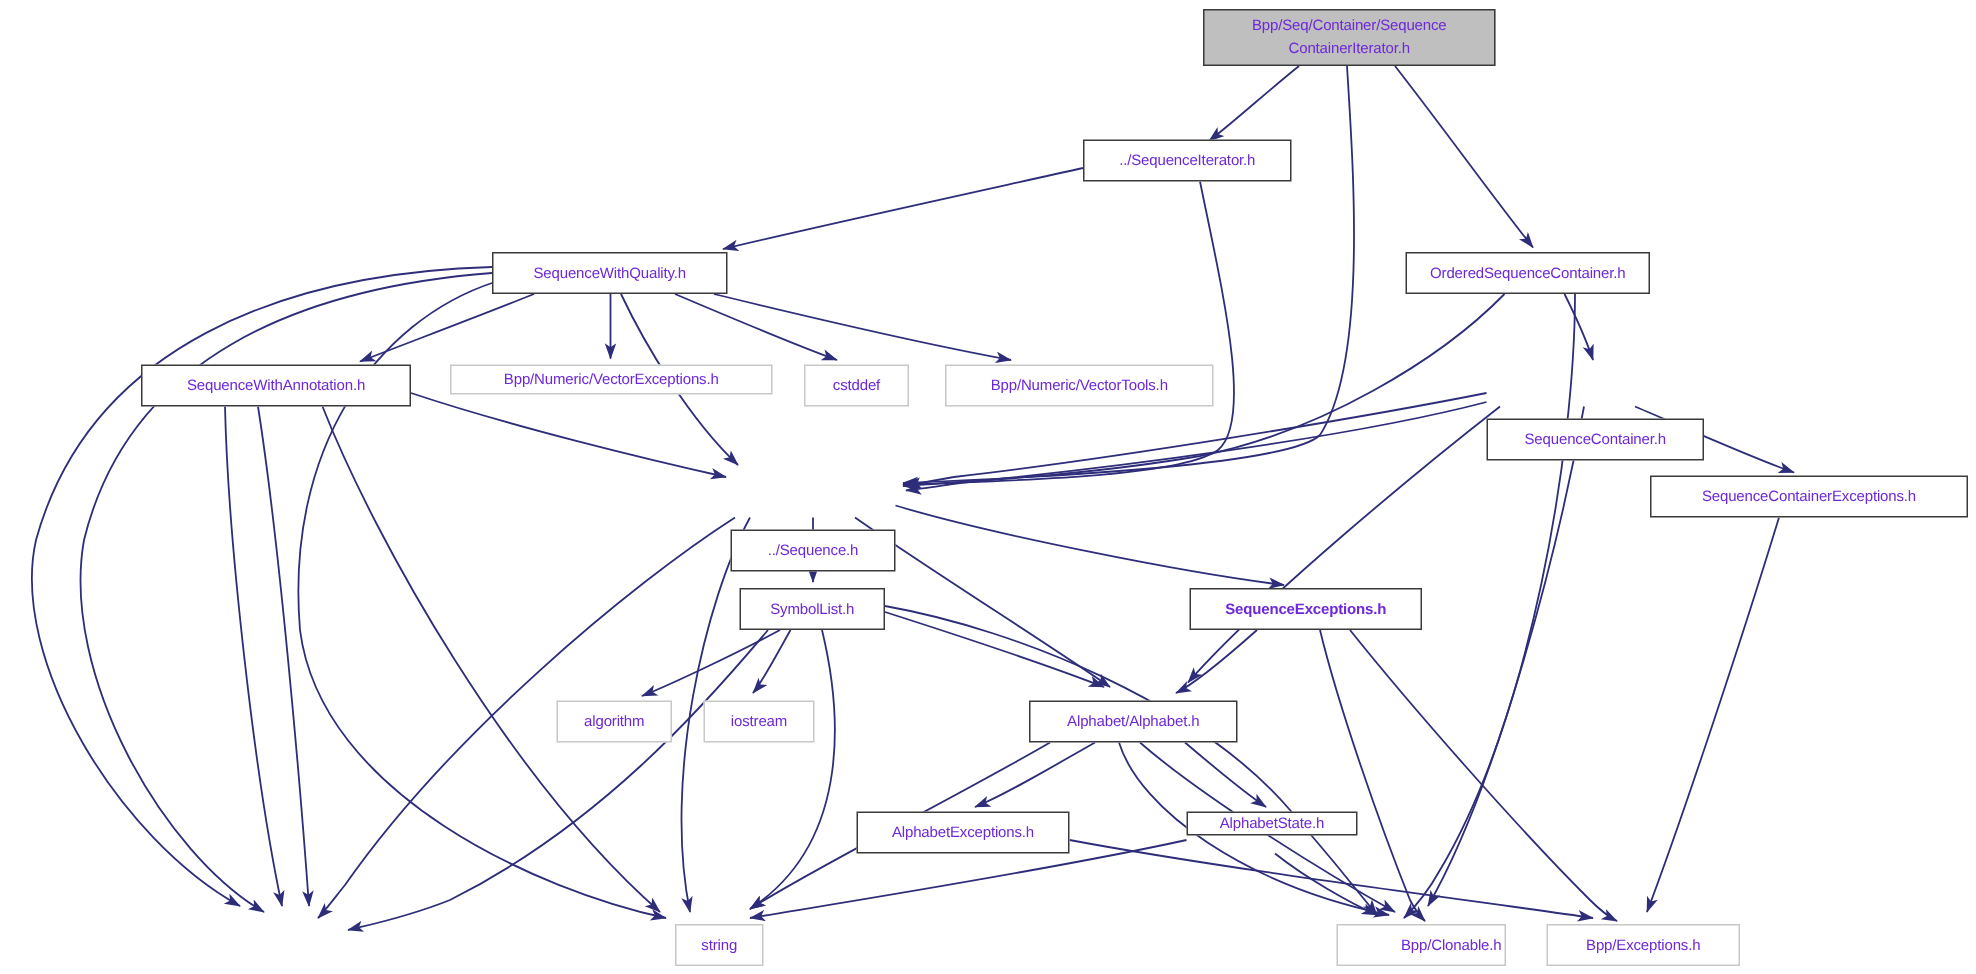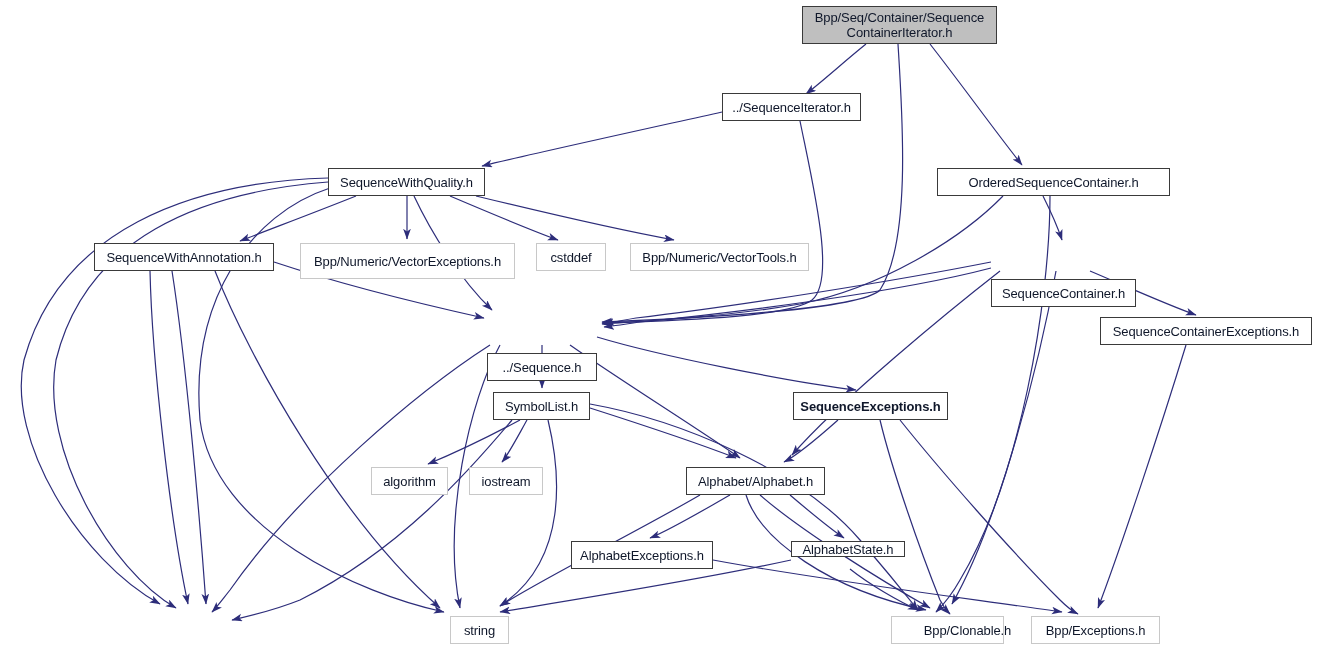--- a/index.html
+++ b/index.html
@@ -31,23 +31,23 @@
     fill: #2d2d7a;
     stroke: none;
   }
   .gnode {
     position: absolute;
     box-sizing: border-box;
     display: flex;
     align-items: center;
     justify-content: center;
     text-align: center;
-    font-size: 13px;
+    font-size: 10px;
     line-height: 15px;
-    color: #0f172a;
+    color: #6d28d9;
     background: #ffffff;
     border: 1px solid #c8c8c8;
     white-space: pre-line;
     letter-spacing: -0.1px;
   }
   .gnode.strong {
     border: 1.6px solid #3a3a3a;
   }
   .gnode.root {
     background: #bfbfbf;
@@ -113,23 +113,23 @@
         <path d="M 713,560 C 820,580 980,600 1062,612" class="edge-path" marker-end="url(#ah)"></path>
         <path d="M 791,560 C 700,580 560,602 500,612" class="edge-path" marker-end="url(#ah)"></path>
         <path d="M 850,569 C 870,585 900,602 918,610" class="edge-path" marker-end="url(#ah)"></path>
       </g>
   </svg>
   <div id="node-layer">
       <div class="gnode root" style="left: 802px; top: 6px; width: 195px; height: 38px;">Bpp/Seq/Container/Sequence
 ContainerIterator.h</div>
       <div class="gnode strong" style="left: 722px; top: 93px; width: 139px; height: 28px;">../SequenceIterator.h</div>
       <div class="gnode strong" style="left: 328px; top: 168px; width: 157px; height: 28px;">SequenceWithQuality.h</div>
-      <div class="gnode strong" style="left: 937px; top: 168px; width: 233px; height: 28px; text-align: right;">OrderedSequenceContainer.h</div>
+      <div class="gnode strong" style="left: 937px; top: 168px; width: 163px; height: 28px; text-align: right;">OrderedSequenceContainer.h</div>
       <div class="gnode strong" style="left: 94px; top: 243px; width: 180px; height: 28px;">SequenceWithAnnotation.h</div>
-      <div class="gnode" style="left: 300px; top: 243px; width: 215px; height: 36px;">Bpp/Numeric/VectorExceptions.h</div>
+      <div class="gnode" style="left: 300px; top: 243px; width: 215px; height: 20px;">Bpp/Numeric/VectorExceptions.h</div>
       <div class="gnode" style="left: 536px; top: 243px; width: 70px; height: 28px;">cstddef</div>
       <div class="gnode" style="left: 630px; top: 243px; width: 179px; height: 28px;">Bpp/Numeric/VectorTools.h</div>
       <div class="gnode strong" style="left: 991px; top: 243px; width: 145px; height: 28px; margin-top: 36px;">SequenceContainer.h</div>
       <div class="gnode strong" style="left: 1100px; top: 317px; width: 212px; height: 28px;">SequenceContainerExceptions.h</div>
       <div class="gnode strong" style="left: 487px; top: 317px; width: 110px; height: 28px; margin-top: 36px;">../Sequence.h</div>
       <div class="gnode strong" style="left: 493px; top: 392px; width: 97px; height: 28px;">SymbolList.h</div>
       <div class="gnode strong" style="left: 793px; top: 392px; width: 155px; height: 28px; font-weight: bold;">SequenceExceptions.h</div>
       <div class="gnode" style="left: 371px; top: 467px; width: 77px; height: 28px;">algorithm</div>
       <div class="gnode" style="left: 469px; top: 467px; width: 74px; height: 28px;">iostream</div>
       <div class="gnode strong" style="left: 686px; top: 467px; width: 139px; height: 28px;">Alphabet/Alphabet.h</div>

